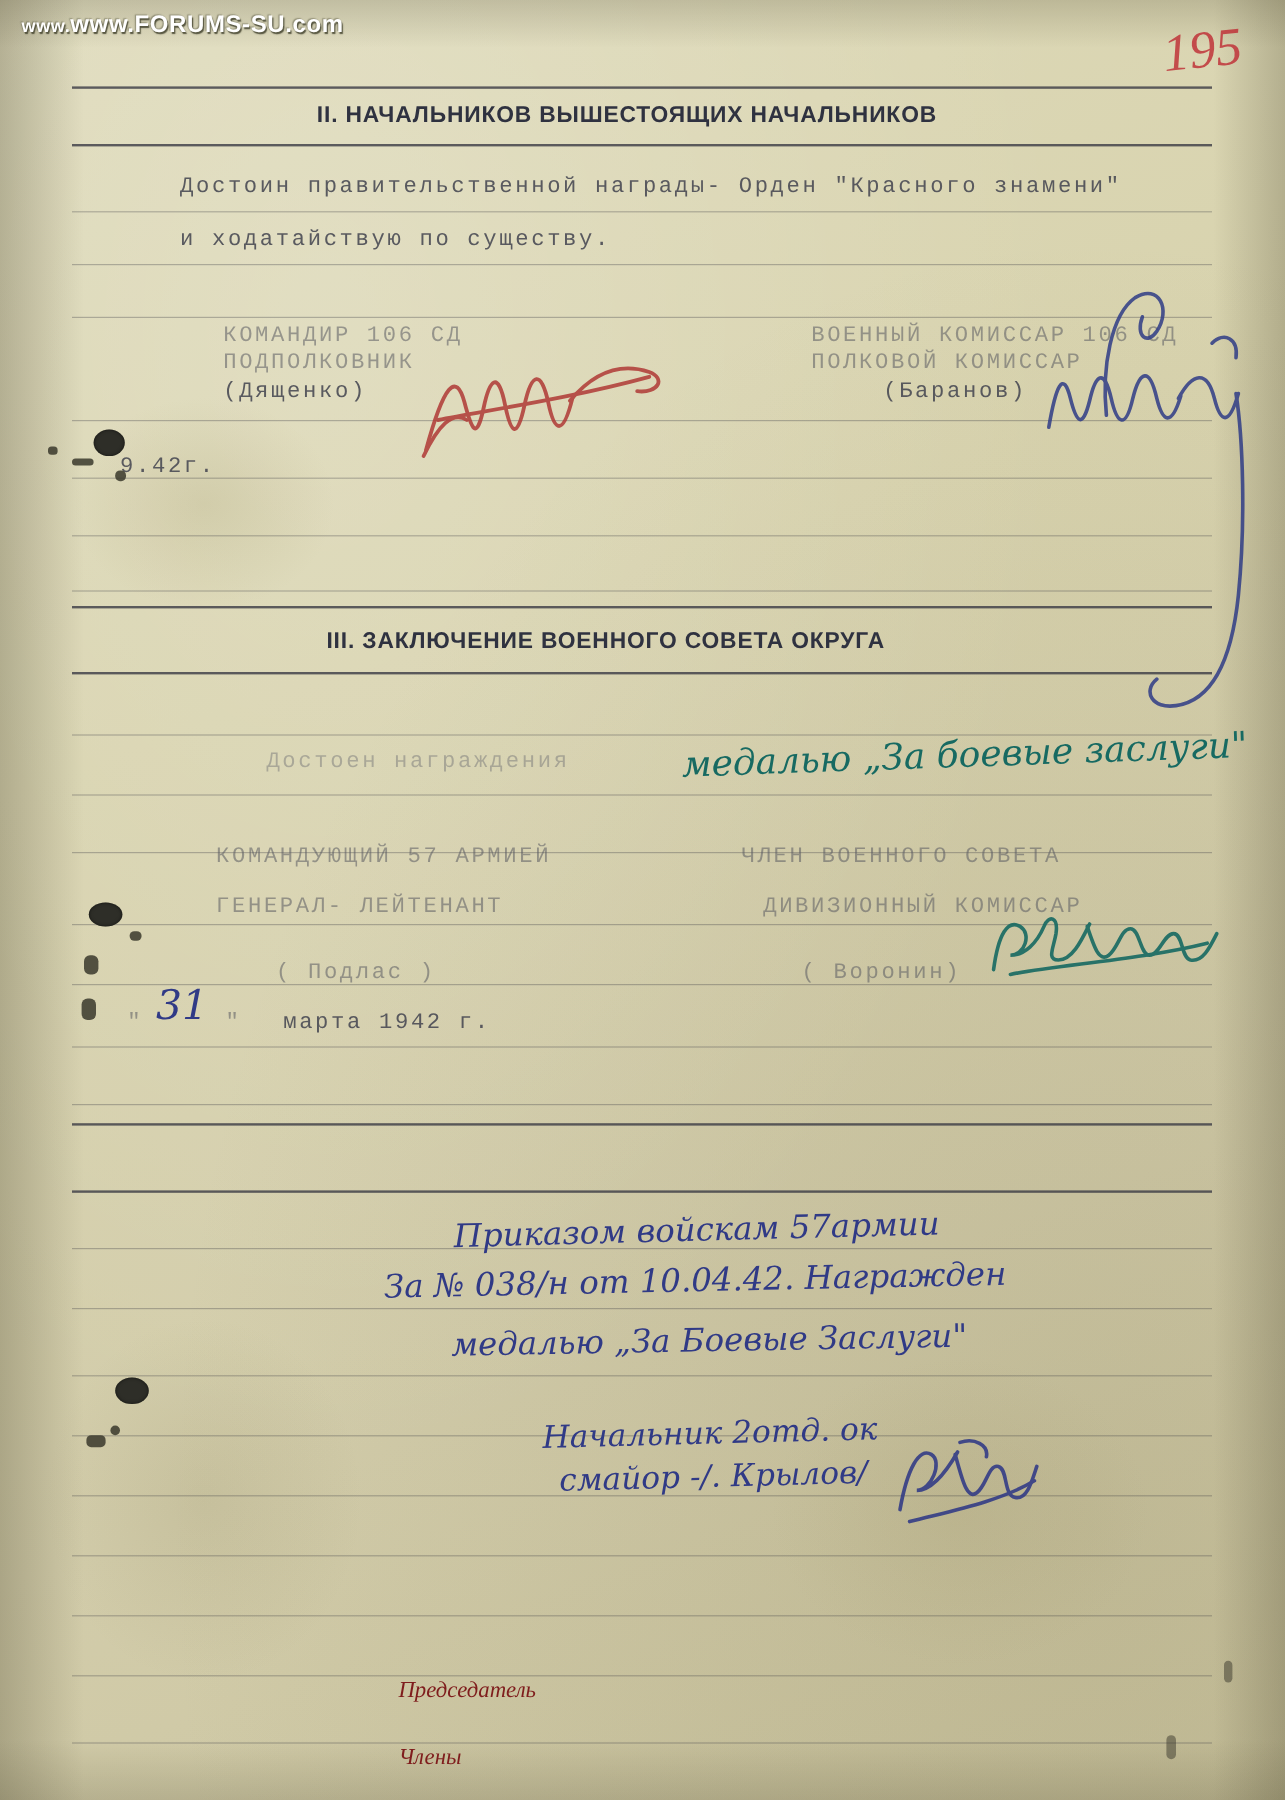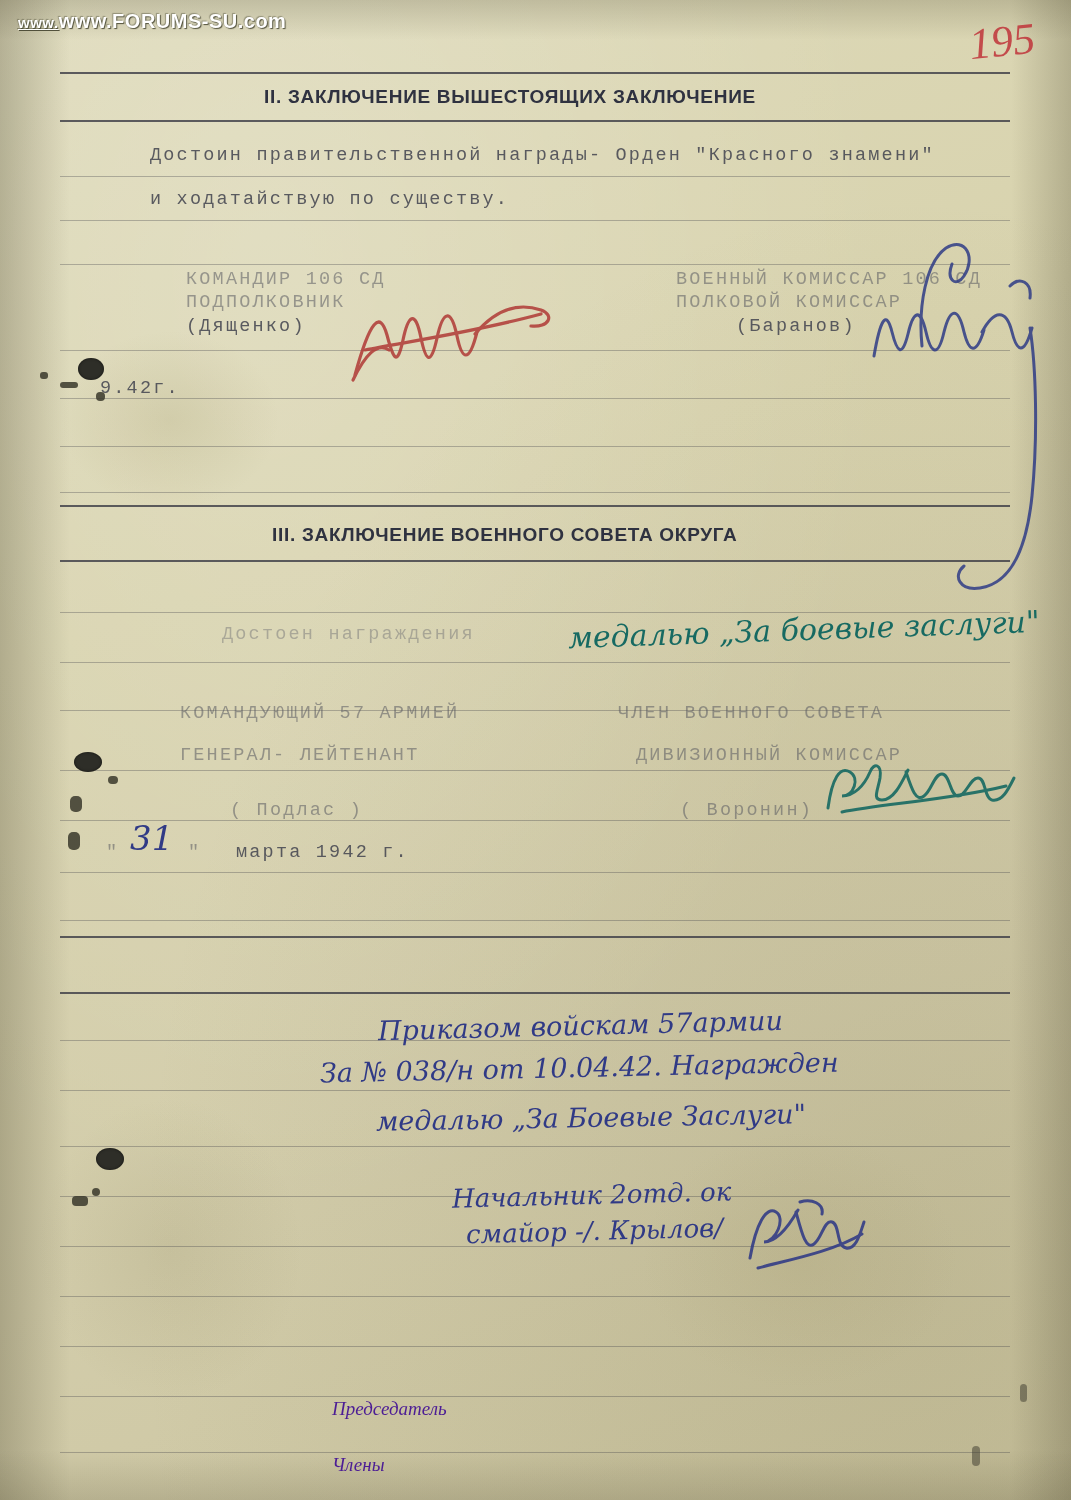--- a/index.html
+++ b/index.html
@@ -56,21 +56,21 @@
     position: absolute;
     left: 18px; top: 10px;
     font-family: "Liberation Sans", sans-serif;
     font-size: 20px;
     font-weight: bold;
     letter-spacing: 0.5px;
     color: #ffffff;
     text-shadow: 1px 1px 1px rgba(60,60,40,0.85), -1px -1px 1px rgba(60,60,40,0.4);
     white-space: nowrap;
   }
-  .watermark .small { font-size: 15px; text-decoration: underline; }
+  .watermark .small { font-size: 15px; }
 
   
   .page-number {
     position: absolute;
     right: 36px; top: 16px;
     font-family: "Liberation Serif", serif;
     font-size: 44px;
     font-style: italic;
     color: #c0343a;
     transform: rotate(-6deg);
@@ -136,21 +136,21 @@
     background: #3a382c;
     opacity: 0.85;
   }
 
   
   .bottom-label {
     position: absolute;
     font-family: "Liberation Serif", serif;
     font-size: 19px;
     font-style: italic;
-    color: #4c1d95;
+    color: #7f1d1d;
   }
   .stain {
     position: absolute;
     border-radius: 50%;
     pointer-events: none;
   }
 </style>
 </head>
 <body>
 
@@ -166,21 +166,21 @@
   <div class="edge-shadow-top"></div>
   <div class="edge-shadow-bottom"></div>
 
   <div class="watermark">
     <span class="small">www.</span><span>www.FORUMS-SU.com</span>
   </div>
 
   <div class="page-number">195</div>
 
   <div class="rule thick" style="left:60px;top:72px;width:950px;"></div>
-  <div class="heading" style="left:264px;top:86px;">II. ЗАКЛЮЧЕНИЕ ВЫШЕСТОЯЩИХ ЗАКЛЮЧЕНИЕ</div>
+  <div class="heading" style="left:264px;top:86px;">II. НАЧАЛЬНИКОВ ВЫШЕСТОЯЩИХ НАЧАЛЬНИКОВ</div>
   <div class="rule thick" style="left:60px;top:120px;width:950px;"></div>
 
   <div class="rule faint" style="left:60px;top:176px;width:950px;"></div>
   <div class="rule faint" style="left:60px;top:220px;width:950px;"></div>
   <div class="rule faint" style="left:60px;top:264px;width:950px;"></div>
   <div class="rule faint" style="left:60px;top:350px;width:950px;"></div>
   <div class="rule faint" style="left:60px;top:398px;width:950px;"></div>
   <div class="rule faint" style="left:60px;top:446px;width:950px;"></div>
   <div class="rule faint" style="left:60px;top:492px;width:950px;"></div>
 
@@ -239,21 +239,21 @@
 
   <div class="tw veryfaded" style="left:222px;top:624px;">Достоен   награждения</div>
   <div class="hand green" style="left:568px;top:612px;font-size:30px;transform:rotate(-2deg);">медалью „За боевые заслуги"</div>
 
   <div class="tw faded" style="left:180px;top:703px;">КОМАНДУЮЩИЙ  57 АРМИЕЙ</div>
   <div class="tw faded" style="left:180px;top:745px;">ГЕНЕРАЛ- ЛЕЙТЕНАНТ</div>
   <div class="tw faded" style="left:230px;top:800px;">( Подлас )</div>
 
   <div class="tw faded" style="left:618px;top:703px;">ЧЛЕН ВОЕННОГО СОВЕТА</div>
   <div class="tw faded" style="left:636px;top:745px;">ДИВИЗИОННЫЙ КОМИССАР</div>
-  <div class="tw faded" style="left:668px;top:800px;margin-left:12px;">( Воронин)</div>
+  <div class="tw faded" style="left:668px;top:800px;">( Воронин)</div>
 
   <div class="sig" style="left:820px;top:756px;">
     <svg width="200" height="70" viewBox="0 0 200 70">
       <g fill="none" stroke="#176a62" stroke-width="3" stroke-linecap="round" opacity="0.9">
         <path d="M8,52 C12,22 20,10 30,16 C40,22 34,40 22,40 C34,40 44,30 50,16 C54,6 62,8 60,22 C58,34 52,44 62,44 C74,44 82,26 88,14"></path>
         <path d="M86,16 C92,34 96,46 104,40 C112,34 114,18 122,18 C130,18 130,40 138,40 C146,40 150,22 158,22 C166,22 164,42 172,44 C182,46 188,34 194,22"></path>
         <path d="M22,56 C60,48 130,44 186,30"></path>
       </g>
     </svg>
   </div>

